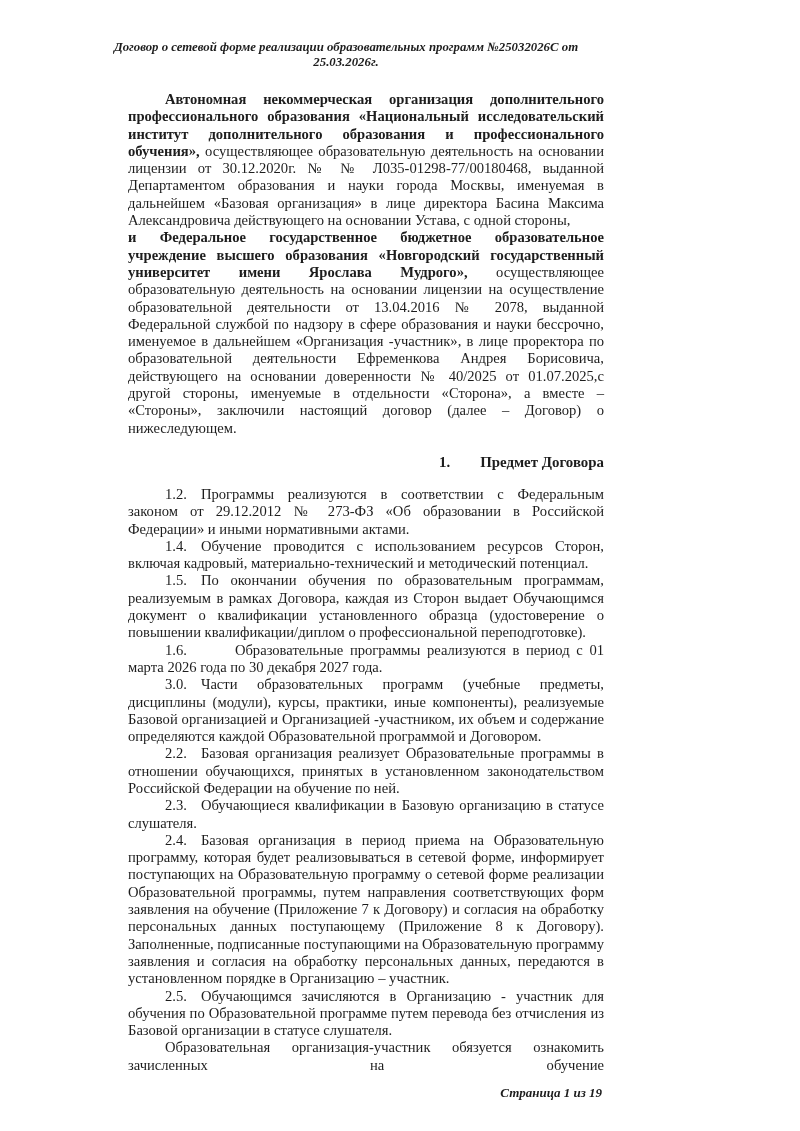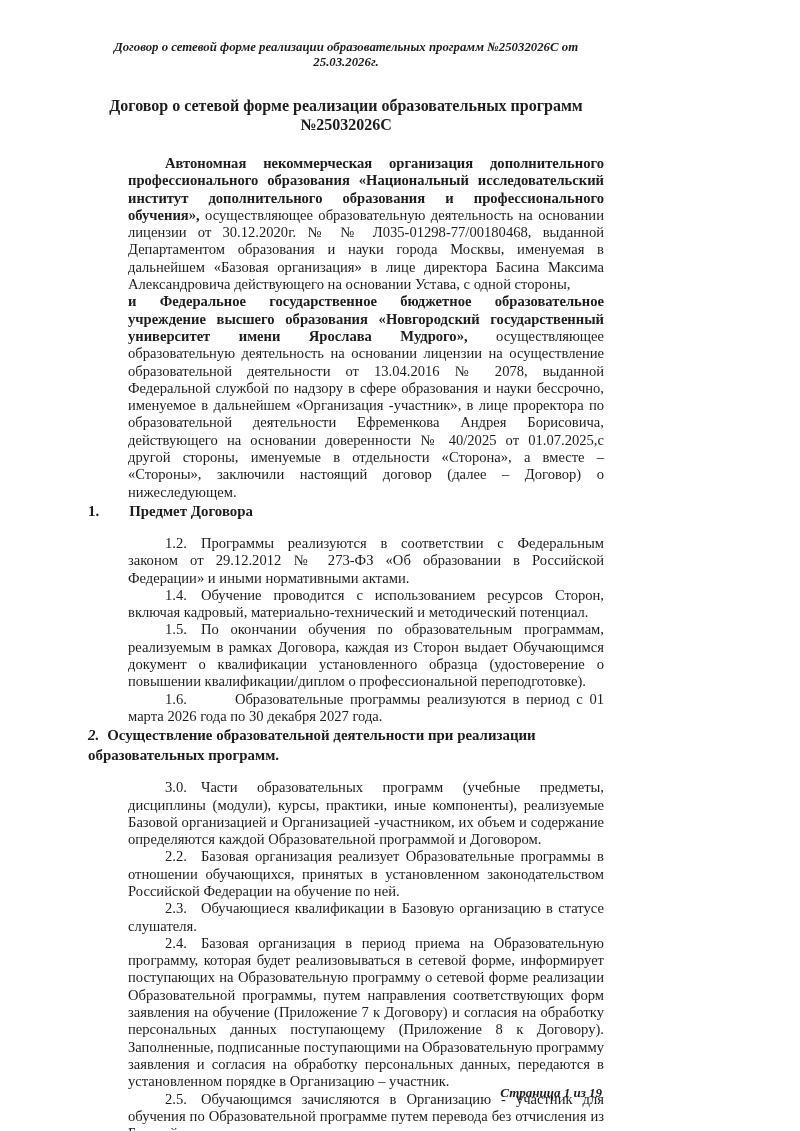--- a/index.html
+++ b/index.html
@@ -41,24 +41,25 @@
   .doc-body {
     margin-top: 21px;
     font-size: 14.6px;
     line-height: 17.3px;
     text-align: justify;
   }
   .doc-body p.para { text-align: justify; margin-left: 40px; }
   .doc-body p.indent { text-indent: 37px; }
   .doc-body .b { font-weight: bold; }
   .sec-heading {
-    text-align: left;
+    text-align: right;
     font-weight: bold;
     font-size: 14.9px;
     line-height: 20px;
+    margin-top: 15px;
     margin-bottom: 14px;
     text-indent: 0;
   }
   .sec-heading .hnum { margin-right: 8px; }
   .sec-heading .hnum.wide { margin-right: 30px; }
   .sec-heading .hnum.it { font-style: italic; }
   .inum { margin-right: 14px; }
   .inum.wide { margin-right: 48px; }
   .fj { text-align-last: justify; }
   .footer {
@@ -69,32 +70,30 @@
     font-size: 13px;
     font-weight: 600;
   }
 </style>
 </head>
 <body>
 
 <div class="page">
   <div class="running-header">Договор о сетевой форме реализации образовательных программ №25032026С от 25.03.2026г.</div>
 
-  <h1 class="title">Договор о сетевой форме реализации образовательных программ №25032026С</h1>
 
 
   <div class="doc-body" id="doc-body">
       <p class="para indent"><span class="b">Автономная некоммерческая организация дополнительного профессионального образования «Национальный исследовательский институт дополнительного образования и профессионального обучения», </span><span>осуществляющее образовательную деятельность на основании лицензии от 30.12.2020г. № № Л035-01298-77/00180468, выданной Департаментом образования и науки города Москвы, именуемая в дальнейшем «Базовая организация» в лице директора Басина Максима Александровича действующего на основании Устава, с одной стороны,</span></p>
       <p class="para"><span class="b">и Федеральное государственное бюджетное образовательное учреждение высшего образования «Новгородский государственный университет имени Ярослава Мудрого», </span><span>осуществляющее образовательную деятельность на основании лицензии на осуществление образовательной деятельности от 13.04.2016 № 2078, выданной Федеральной службой по надзору в сфере образования и науки бессрочно, именуемое в дальнейшем «Организация -участник», в лице проректора по образовательной деятельности Ефременкова Андрея Борисовича, действующего на основании доверенности № 40/2025 от 01.07.2025,с другой стороны, именуемые в отдельности «Сторона», а вместе – «Стороны», заключили настоящий договор (далее – Договор) о нижеследующем.</span></p>
       <div class="sec-heading"><span class="hnum wide">1.</span><span>Предмет Договора</span></div>
       <p class="para item indent"><span class="inum">1.2.</span><span>Программы реализуются в соответствии с Федеральным законом от 29.12.2012 № 273-ФЗ «Об образовании в Российской Федерации» и иными нормативными актами.</span></p>
       <p class="para item indent"><span class="inum">1.4.</span><span>Обучение проводится с использованием ресурсов Сторон, включая кадровый, материально-технический и методический потенциал.</span></p>
       <p class="para item indent"><span class="inum">1.5.</span><span>По окончании обучения по образовательным программам, реализуемым в рамках Договора, каждая из Сторон выдает Обучающимся документ о квалификации установленного образца (удостоверение о повышении квалификации/диплом о профессиональной переподготовке).</span></p>
       <p class="para item indent"><span class="inum wide">1.6.</span><span>Образовательные программы реализуются в период с 01 марта 2026 года по 30 декабря 2027 года.</span></p>
-      <div class="sec-heading"><span class="hnum it">2.</span><span>Осуществление образовательной деятельности при реализации образовательных программ.</span></div>
       <p class="para item indent"><span class="inum">3.0.</span><span>Части образовательных программ (учебные предметы, дисциплины (модули), курсы, практики, иные компоненты), реализуемые Базовой организацией и Организацией -участником, их объем и содержание определяются каждой Образовательной программой и Договором.</span></p>
       <p class="para item indent"><span class="inum">2.2.</span><span>Базовая организация реализует Образовательные программы в отношении обучающихся, принятых в установленном законодательством Российской Федерации на обучение по ней.</span></p>
       <p class="para item indent"><span class="inum">2.3.</span><span>Обучающиеся квалификации в Базовую организацию в статусе слушателя.</span></p>
       <p class="para item indent"><span class="inum">2.4.</span><span>Базовая организация в период приема на Образовательную программу, которая будет реализовываться в сетевой форме, информирует поступающих на Образовательную программу о сетевой форме реализации Образовательной программы, путем направления соответствующих форм заявления на обучение (Приложение 7 к Договору) и согласия на обработку персональных данных поступающему (Приложение 8 к Договору). Заполненные, подписанные поступающими на Образовательную программу заявления и согласия на обработку персональных данных, передаются в установленном порядке в Организацию – участник.</span></p>
       <p class="para item indent"><span class="inum">2.5.</span><span>Обучающимся зачисляются в Организацию - участник для обучения по Образовательной программе путем перевода без отчисления из Базовой организации в статусе слушателя.</span></p>
       <p class="para item indent fj"><span>Образовательная организация-участник обязуется ознакомить зачисленных на обучение</span></p>
     </div>
 
   <div class="footer">Страница 1 из 19</div>
 </div>

